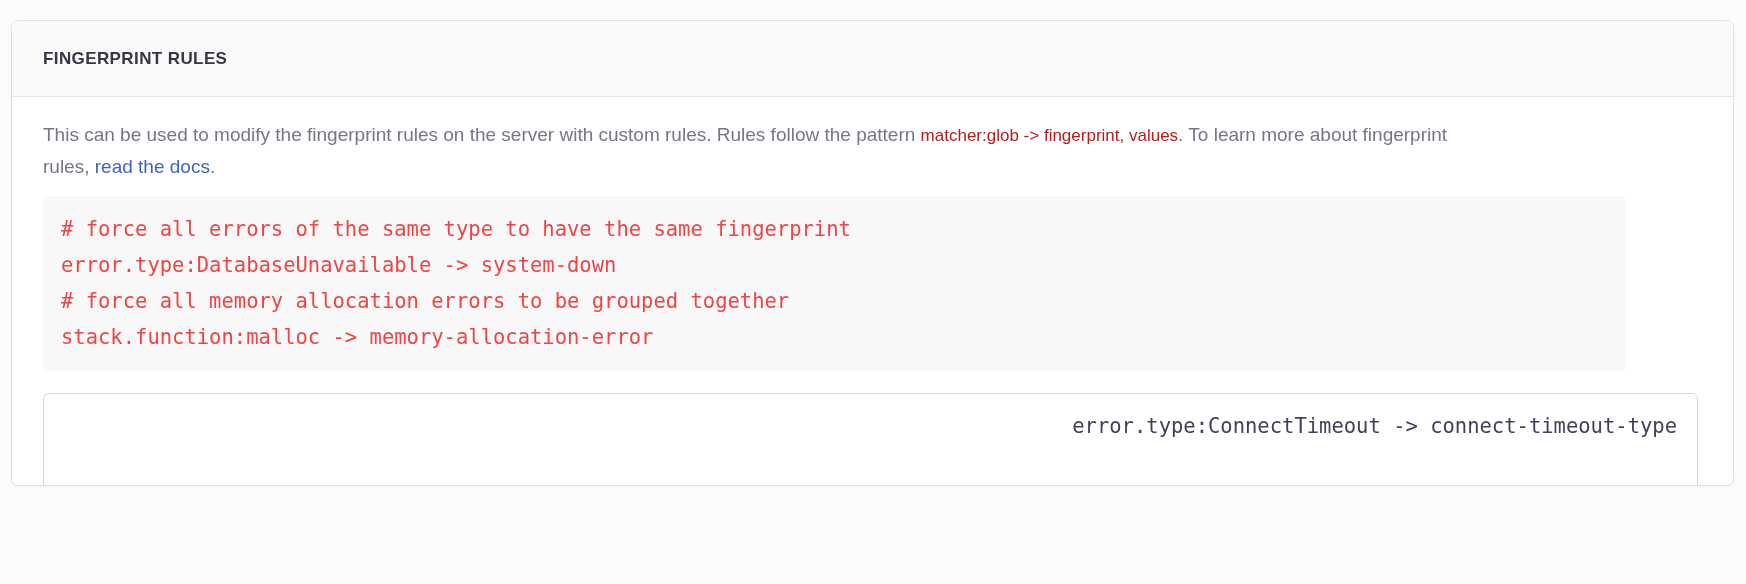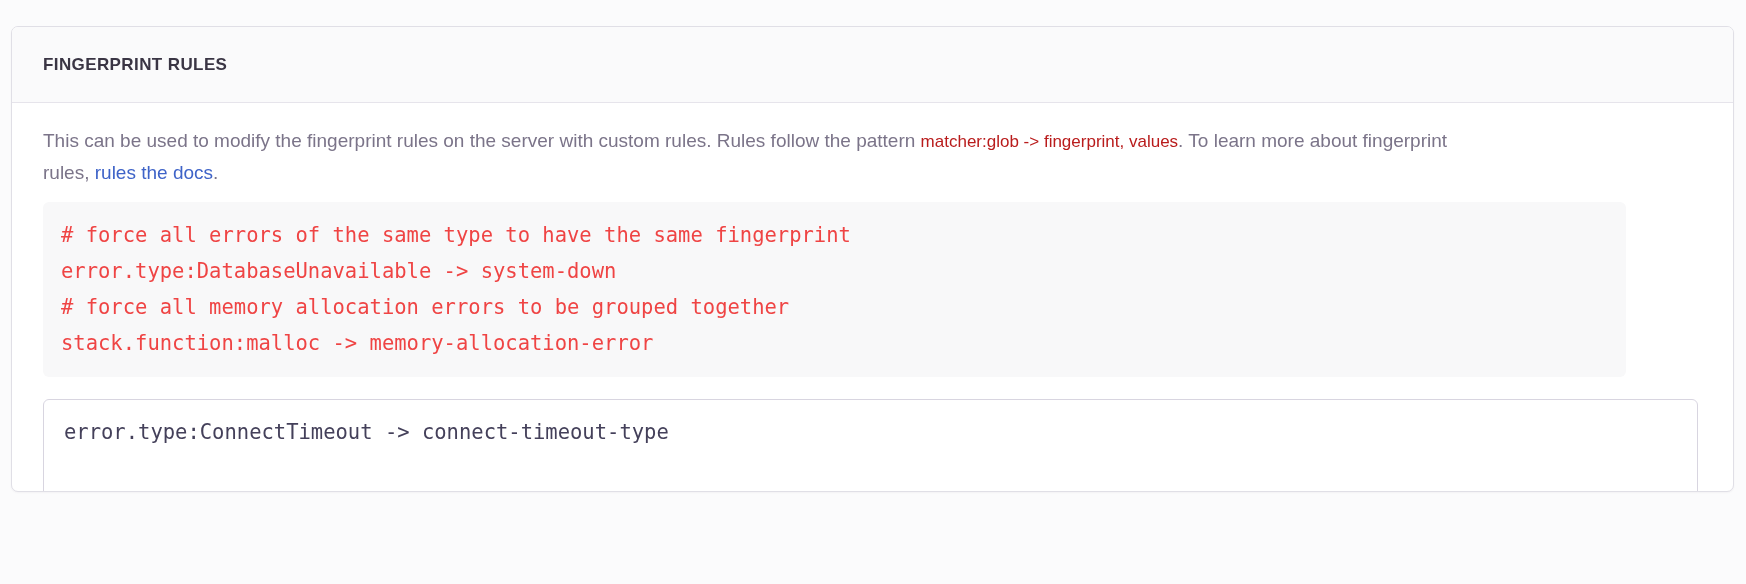--- a/index.html
+++ b/index.html
@@ -11,21 +11,21 @@
     height: 584px;
     background: #fbfbfc;
     font-family: "Liberation Sans", sans-serif;
     -webkit-font-smoothing: antialiased;
     overflow: hidden;
   }
 
   .panel {
     position: absolute;
     left: 11px;
-    top: 26px;
+    top: 20px;
     width: 1723px;
     height: 466px;
     box-sizing: border-box;
     background: #ffffff;
     border: 1px solid #e0dfe6;
     border-radius: 7px;
     box-shadow: 0 1px 2px rgba(43, 34, 51, 0.04);
     overflow: hidden;
   }
 
@@ -101,35 +101,36 @@
     border: 1px solid #d8d5e0;
     border-radius: 6px;
     padding: 16px 20px;
     font-family: "DejaVu Sans Mono", "Liberation Mono", monospace;
     font-size: 20.5px;
     line-height: 32px;
     color: #44405a;
     resize: none;
     outline: none;
     overflow: hidden;
+    text-align: right;
   }
   .rules-input::placeholder { color: #aaa4b6; }
 </style>
 </head>
 <body>
 
 <div class="panel">
 
   <div class="panel-header">
     <div class="panel-header-title">Fingerprint Rules</div>
   </div>
 
   <div class="panel-body">
 
-    <p class="description"><span>This can be used to modify the fingerprint rules on the server with custom rules. Rules follow the pattern </span><code class="inline-code">matcher:glob -&gt; fingerprint, values</code><span>. To learn more about fingerprint rules, </span><a class="doc-link" href="#">rules the docs</a><span>.</span></p>
+    <p class="description"><span>This can be used to modify the fingerprint rules on the server with custom rules. Rules follow the pattern </span><code class="inline-code">matcher:glob -&gt; fingerprint, values</code><span>. To learn more about fingerprint rules, </span><a class="doc-link" href="#">read the docs</a><span>.</span></p>
 
     <div class="code-block">
       <pre># force all errors of the same type to have the same fingerprint
 error.type:DatabaseUnavailable -&gt; system-down
 # force all memory allocation errors to be grouped together
 stack.function:malloc -&gt; memory-allocation-error</pre>
     </div>
 
     <textarea class="rules-input" spellcheck="false" placeholder="error.type:ConnectTimeout -&gt; connect-timeout-type" style="">error.type:ConnectTimeout -&gt; connect-timeout-type</textarea>
 

